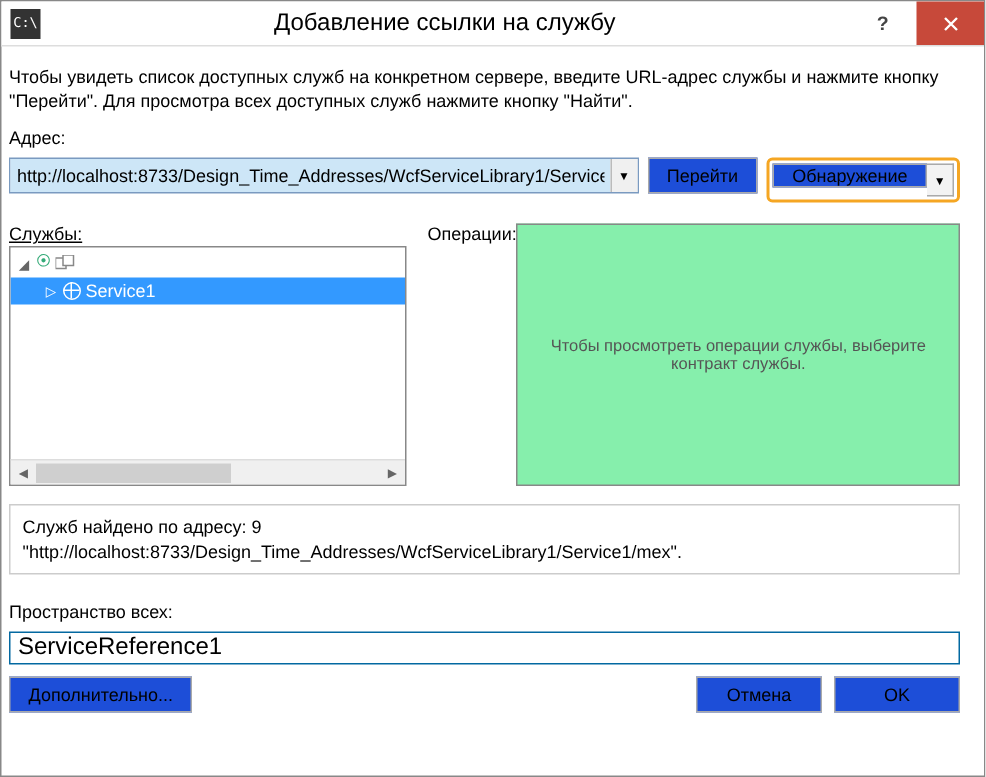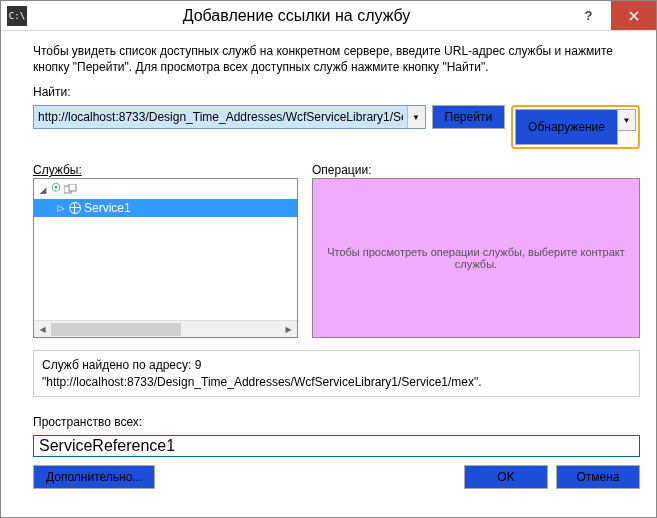--- a/index.html
+++ b/index.html
@@ -37,21 +37,21 @@
   .titlebar-btn {
     width: 45px; display: flex; align-items: center; justify-content: center;
     font-size: 13px; color: #444;
   }
   .titlebar-help { font-weight: bold; }
   .titlebar-close {
     background: #c7493a; color: #fff;
   }
   .content {
     flex: 1;
-    padding: 12px 16px 14px 32px;
+    padding: 12px 16px 14px 5px;
     display: flex; flex-direction: column;
     gap: 6px;
   }
   .instruction {
     font-size: 12px;
     line-height: 1.35;
     margin-bottom: 4px;
   }
   .label { font-size: 12px; }
   .address-row {
@@ -90,35 +90,35 @@
     cursor: default;
     white-space: nowrap;
   }
   .discover-wrap {
     border: 2px solid #f5a623;
     border-radius: 4px;
     padding: 2px;
     display: flex;
     gap: 0;
   }
-  .discover-wrap .btn { height: 36px; }
+  .discover-wrap .btn { height: 16px; }
   .discover-dd {
     border: 1px solid #aaa;
     border-left: none;
     background: #f3f3f3;
     width: 18px; height: 22px;
     display: flex; align-items: center; justify-content: center;
     font-size: 8px;
   }
   .panels {
     display: flex; gap: 14px;
     height: 175px;
   }
   .panel-left { width: 265px; display: flex; flex-direction: column; }
-  .panel-right { flex: 1; display: flex; flex-direction: column; }
+  .panel-right { flex: 1; display: flex; flex-direction: row; }
   .panel-label {
     font-size: 12px;
     margin-bottom: 0;
     padding-bottom: 1px;
   }
   .panel-label.underline { text-decoration: underline; }
   .tree-box {
     flex: 1;
     border: 1px solid #888;
     background: #fff;
@@ -182,21 +182,21 @@
   }
   .hscroll-track { flex: 1; height: 100%; position: relative; }
   .hscroll-thumb {
     position: absolute; left: 0; top: 2px; height: 13px;
     width: 130px;
     background: #cfcfcf;
   }
   .ops-box {
     flex: 1;
     border: 1px solid #888;
-    background: #f0abfc;
+    background: #86efac;
     display: flex; align-items: center; justify-content: center;
     padding: 10px;
   }
   .ops-placeholder {
     font-size: 11px;
     color: #555;
     text-align: center;
   }
   .status-box {
     border: 1px solid #ccc;
@@ -237,21 +237,21 @@
             <path d="M1 1 L9 9 M9 1 L1 9" stroke="#fff" stroke-width="1.6"></path>
           </svg>
       </div>
     </div>
   </div>
 
   <div class="content">
 
     <div class="instruction">Чтобы увидеть список доступных служб на конкретном сервере, введите URL-адрес службы и нажмите кнопку "Перейти". Для просмотра всех доступных служб нажмите кнопку "Найти".</div>
 
-    <div class="label">Найти:</div>
+    <div class="label">Адрес:</div>
 
     <div class="address-row">
       <div class="address-input-wrap">
         <input class="address-input" value="http://localhost:8733/Design_Time_Addresses/WcfServiceLibrary1/Service1/mex" style="">
         <div class="address-dd">
           <span>▼</span>
         </div>
       </div>
       <div class="btn">Перейти</div>
       <div class="discover-wrap">
@@ -307,18 +307,18 @@
     </div>
 
     <div style="height:6px"></div>
 
     <div class="label">Пространство всех:</div>
     <input class="ns-input" value="ServiceReference1" style="">
 
     <div class="footer">
       <div class="btn">Дополнительно...</div>
       <div class="spacer"></div>
+      <div class="btn">Отмена</div>
       <div class="btn">OK</div>
-      <div class="btn">Отмена</div>
     </div>
 
   </div>
 </div>
 
 </body></html>

